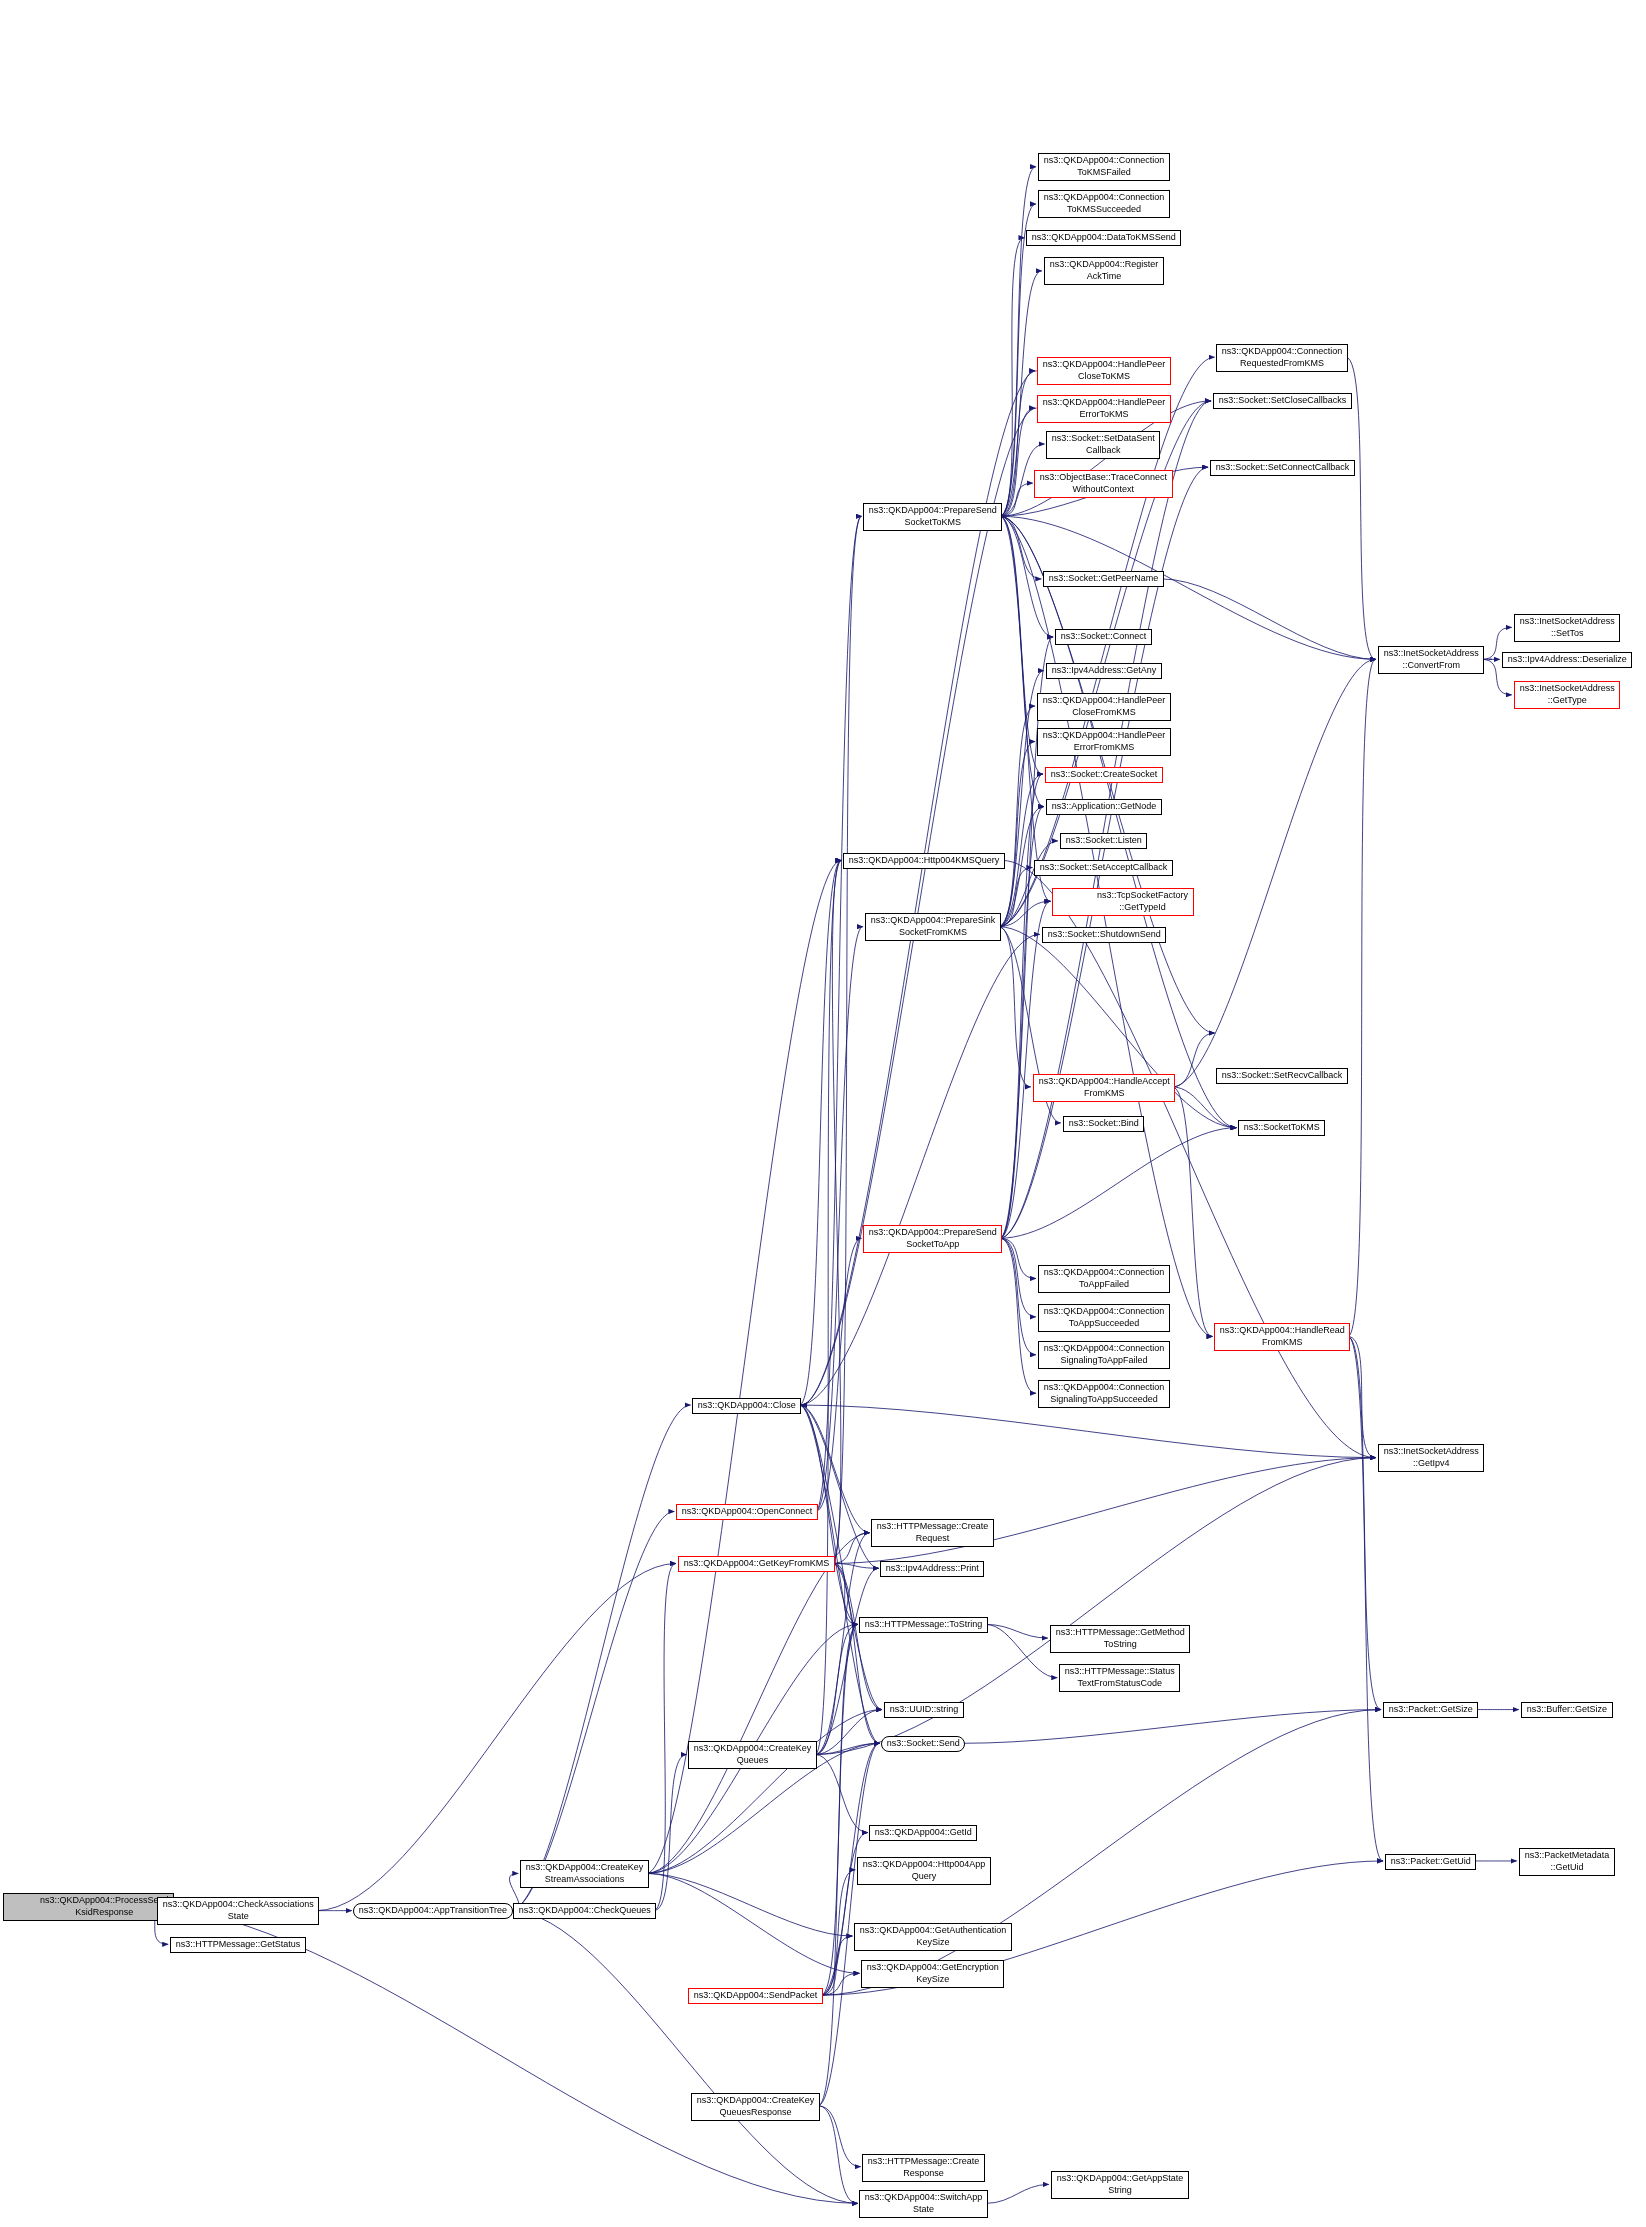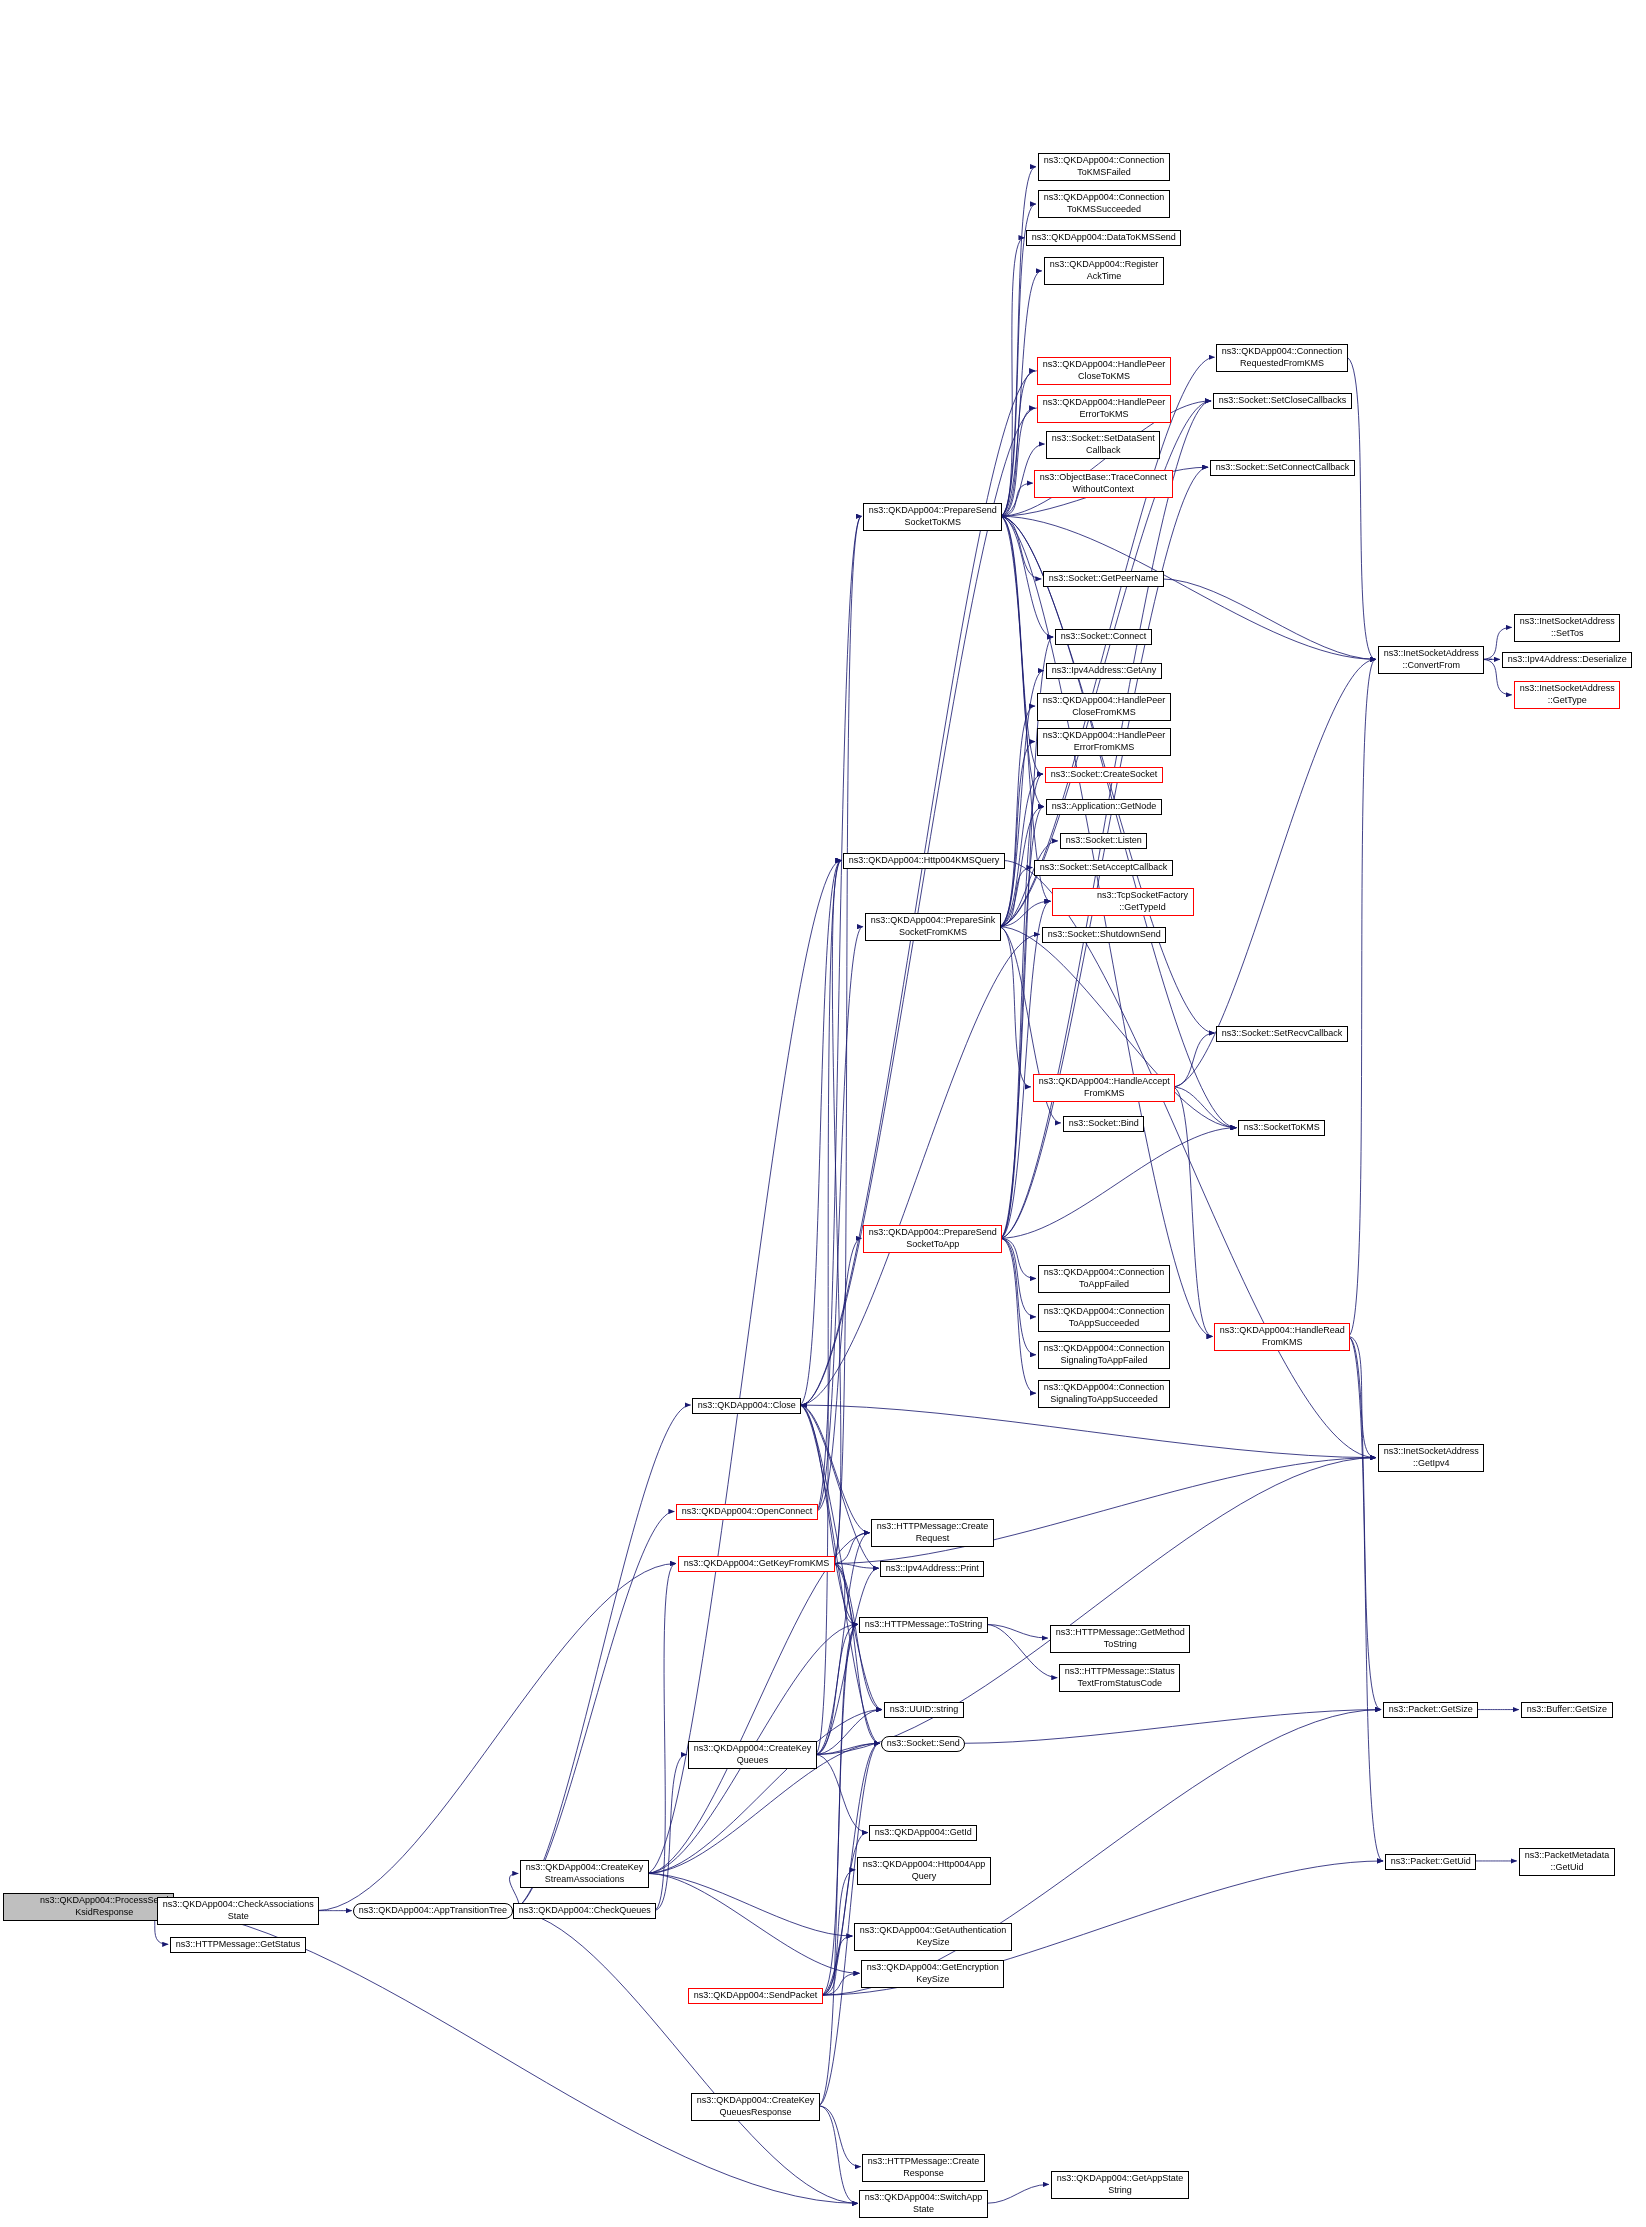--- a/index.html
+++ b/index.html
@@ -221,21 +221,21 @@
 CloseFromKMS</div>
     <div class="node" style="left: 1037px; top: 728px;">ns3::QKDApp004::HandlePeer
 ErrorFromKMS</div>
     <div class="node red" style="left: 1045px; top: 767px;">ns3::Socket::CreateSocket</div>
     <div class="node" style="left: 1046px; top: 799px;">ns3::Application::GetNode</div>
     <div class="node" style="left: 1060px; top: 833px;">ns3::Socket::Listen</div>
     <div class="node" style="left: 1034px; top: 860px;">ns3::Socket::SetAcceptCallback</div>
     <div class="node red" style="left: 1052px; top: 888px; padding-left: 44px;">ns3::TcpSocketFactory
 ::GetTypeId</div>
     <div class="node" style="left: 1042px; top: 927px;">ns3::Socket::ShutdownSend</div>
-    <div class="node" style="left: 1216px; top: 1026px;">ns3::Socket::SetRecvCallback</div>
+    <div class="node" style="left: 1216px; top: 1068px;">ns3::Socket::SetRecvCallback</div>
     <div class="node red" style="left: 1033px; top: 1074px;">ns3::QKDApp004::HandleAccept
 FromKMS</div>
     <div class="node" style="left: 1063px; top: 1116px;">ns3::Socket::Bind</div>
     <div class="node" style="left: 1238px; top: 1120px;">ns3::SocketToKMS</div>
     <div class="node" style="left: 1038px; top: 1265px;">ns3::QKDApp004::Connection
 ToAppFailed</div>
     <div class="node" style="left: 1038px; top: 1304px;">ns3::QKDApp004::Connection
 ToAppSucceeded</div>
     <div class="node" style="left: 1038px; top: 1341px;">ns3::QKDApp004::Connection
 SignalingToAppFailed</div>

